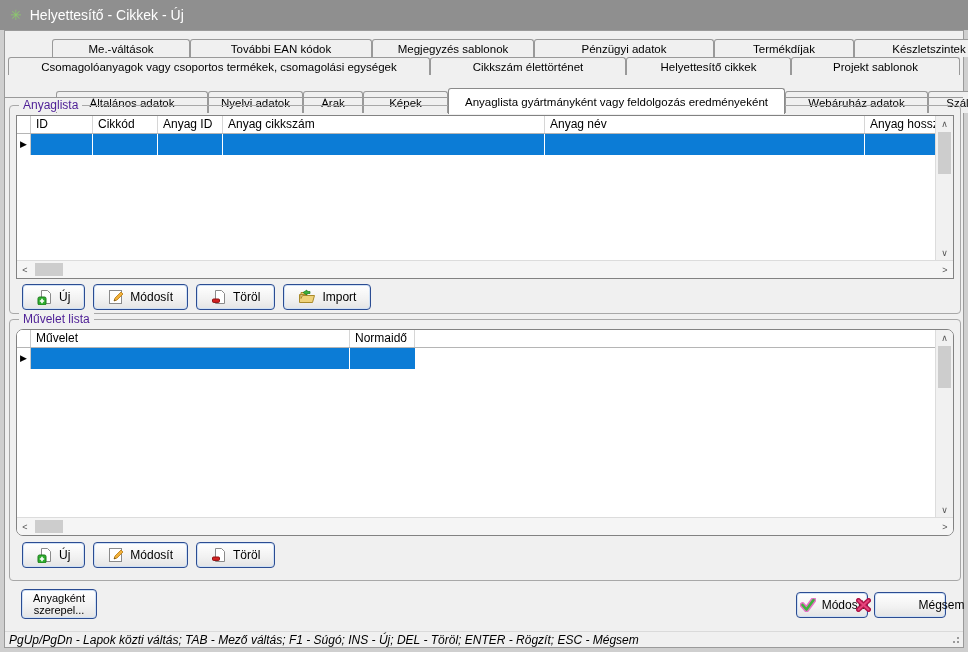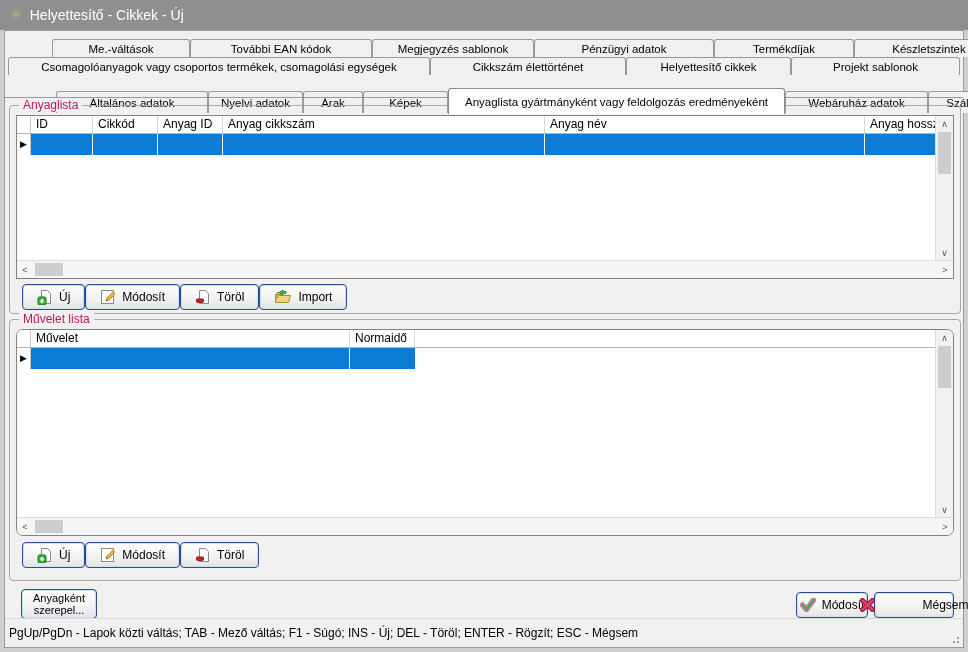--- a/index.html
+++ b/index.html
@@ -13,49 +13,49 @@
   
   .tabrow{position:absolute;left:3px;display:flex;height:18px;}
   .tab{box-sizing:border-box;border:1px solid #999;border-bottom:none;border-radius:3px 3px 0 0;background:#f0f0f0;
        font-size:11.5px;color:#000;display:flex;align-items:center;justify-content:center;white-space:nowrap;overflow:hidden;padding:0 2px;}
   .tabrow3{height:22px;}
   .tab.active{background:#ffffff;margin-top:-3px;height:26px;position:relative;z-index:3;border-color:#8a8a8a;}
   .pane-line{position:absolute;top:66px;left:0;right:0;height:0;border-top:1px solid #9a9a9a;z-index:1;}
 
   
   .groupbox{position:absolute;left:4px;width:952px;border:1px solid #a8a8a8;border-radius:4px;box-sizing:border-box;}
-  .legend{position:absolute;top:-8px;left:9px;background:#f0f0f0;padding:0 4px;font-size:12px;color:#be185d;}
+  .legend{position:absolute;top:-8px;left:9px;background:#f0f0f0;padding:0 4px;font-size:12px;color:#4c1d95;}
 
   
   .grid{position:absolute;left:6px;top:9px;width:938px;background:#ffffff;border:1px solid #828282;box-sizing:border-box;overflow:hidden;}
   .ghead{position:absolute;top:0;left:0;right:17px;height:17px;display:flex;background:#ffffff;border-bottom:1px solid #b5b5b5;}
   .gind{width:14px;box-sizing:border-box;border-right:1px solid #c9c9c9;background:#fff;flex:none;display:flex;align-items:center;justify-content:center;}
   .gcol{box-sizing:border-box;border-right:1px solid #d6d6d6;font-size:12px;color:#000;padding:1px 0 0 5px;white-space:nowrap;overflow:hidden;flex:none;}
   .grow-sel{position:absolute;top:18px;left:0;right:17px;height:21px;display:flex;}
   .gsel{box-sizing:border-box;background:#0c7cd6;border-right:1px solid #ffffff;flex:none;}
   .row-arrow{font-size:9px;color:#000;line-height:1;}
   
   .vscroll{position:absolute;top:0;right:0;bottom:17px;width:17px;background:#f1f1f1;border-left:1px solid #dcdcdc;display:flex;flex-direction:column;align-items:center;}
   .sb-arrow{color:#555;font-size:9px;height:16px;display:flex;align-items:center;justify-content:center;width:100%;flex:none;}
   .vthumb{width:13px;height:42px;background:#cdcdcd;flex:none;}
   .vspace{flex:1;}
   .hscroll{position:absolute;left:0;right:0;bottom:0;height:17px;background:#f5f5f5;border-top:1px solid #dcdcdc;display:flex;align-items:center;}
   .hthumb{width:28px;height:13px;background:#cdcdcd;flex:none;margin-left:2px;}
   .hspace{flex:1;}
 
   
-  .btnrow{position:absolute;left:12px;display:flex;}
+  .btnrow{position:absolute;left:12px;display:flex;gap:8px;}
   .btn{height:26px;box-sizing:border-box;border:1px solid #2b4c92;border-radius:4px;background:linear-gradient(#ffffff,#f1f1f1 60%,#e4e4e4);
        display:flex;align-items:center;justify-content:center;gap:6px;font-size:12px;color:#000;padding:0 14px;box-shadow:inset 0 0 0 1px #cfe0f5;}
   .btn svg{flex:none;}
   .footer-btn{position:absolute;height:30px;width:76px;font-size:11px;line-height:12px;flex-direction:column;gap:0;padding:0 4px;}
   .footer-btn span{display:block;}
 
   
-  .statusbar{position:absolute;left:0;right:0;bottom:0;height:29px;background:#f0f0f0;border-top:1px solid #dadada;display:flex;align-items:center;font-size:12px;color:#000;padding-left:4px;box-sizing:border-box;}
+  .statusbar{position:absolute;left:0;right:0;bottom:0;height:16px;background:#f0f0f0;border-top:1px solid #dadada;display:flex;align-items:center;font-size:12px;color:#000;padding-left:4px;box-sizing:border-box;font-style:italic;}
   .grip{position:absolute;right:3px;bottom:3px;width:10px;height:10px;
         background-image:radial-gradient(#9a9a9a 1px, transparent 1.2px);background-size:4px 4px;background-position:bottom right;clip-path:polygon(100% 0,100% 100%,0 100%);}
 </style>
 </head>
 <body>
 
 <div class="window">
 
   <div class="titlebar">
     <span class="title-icon">✳</span>
@@ -226,21 +226,21 @@
     </button>
 
     <button class="btn" style="position:absolute;top:561px;left:791px;width:72px;">
       <svg width="16" height="14" viewBox="0 0 16 14">
           <path d="M2.5 7l4 4.5L13.5 2" fill="none" stroke="#e671c6" stroke-width="5.5" stroke-linecap="round" stroke-linejoin="round"></path>
           <path d="M2.5 7l4 4.5L13.5 2" fill="none" stroke="#3cb43c" stroke-width="2.6" stroke-linecap="round" stroke-linejoin="round"></path>
         </svg>
       <span>Módosít</span>
     </button>
 
-    <button class="btn" style="position:absolute;top:561px;left:869px;width:80px;gap:48px;">
+    <button class="btn" style="position:absolute;top:561px;left:869px;width:72px;gap:48px;">
       <svg width="15" height="14" viewBox="0 0 15 14">
           <path d="M2.5 2.5l10 9M12.5 2.5l-10 9" stroke="#b01548" stroke-width="5" stroke-linecap="round"></path>
           <path d="M2.5 2.5l10 9M12.5 2.5l-10 9" stroke="#e8447c" stroke-width="2" stroke-linecap="round"></path>
         </svg>
       <span>Mégsem</span>
     </button>
 
     <div class="statusbar">
       <span>PgUp/PgDn - Lapok közti váltás; TAB - Mező váltás; F1 - Súgó; INS - Új; DEL - Töröl; ENTER - Rögzít; ESC - Mégsem</span>
       <span class="grip"></span>

